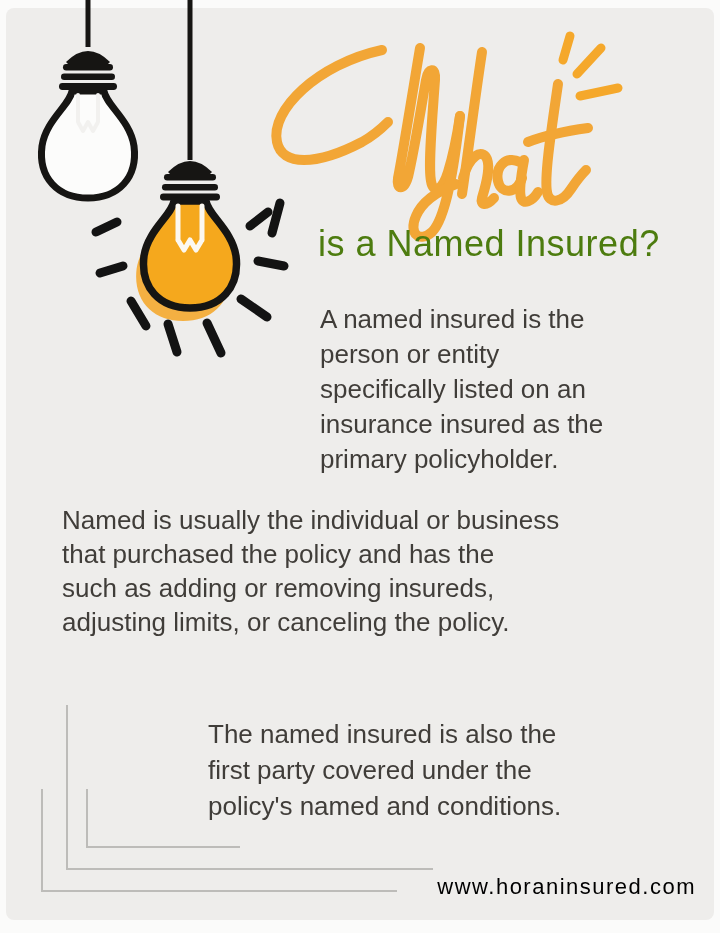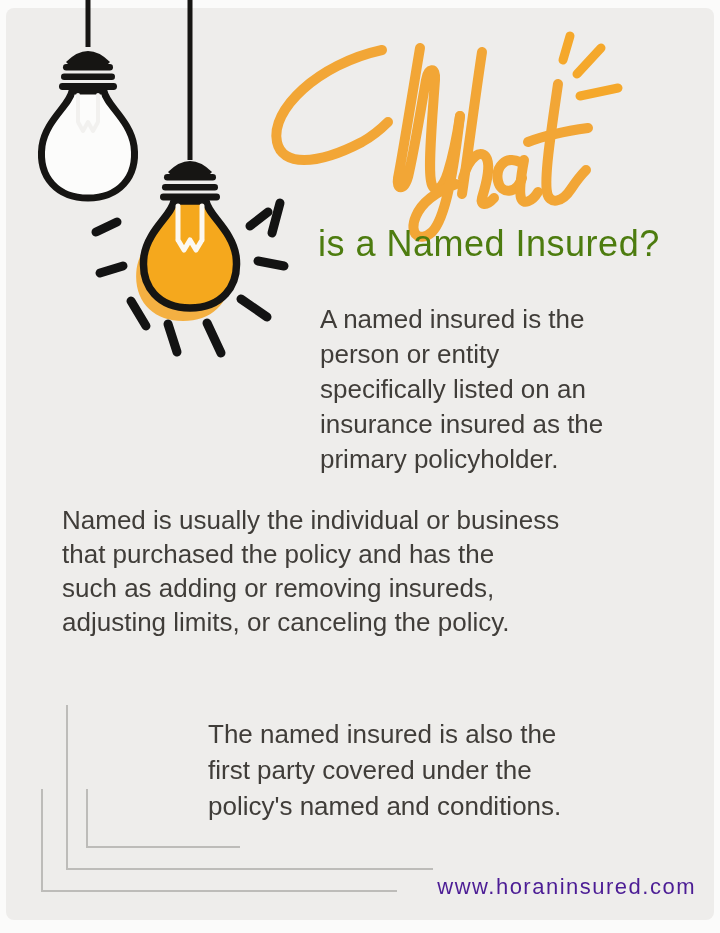--- a/index.html
+++ b/index.html
@@ -51,21 +51,21 @@
   .corner-line-mid   { left: 66px; top: 705px; width: 367px; height: 165px; }
   .corner-line-inner { left: 86px; top: 789px; width: 154px; height: 59px;  }
   .corner-line-outer { left: 41px; top: 789px; width: 356px; height: 103px; }
 
   .website {
     position: absolute;
     right: 24px; top: 874px;
     font-size: 22px;
     font-weight: 500;
     letter-spacing: 1.5px;
-    color: #4c1d95;
+    color: #000000;
     white-space: nowrap;
   }
 
   .visually-hidden {
     position: absolute;
     width: 1px; height: 1px;
     overflow: hidden;
     clip: rect(0 0 0 0);
     white-space: nowrap;
   }

